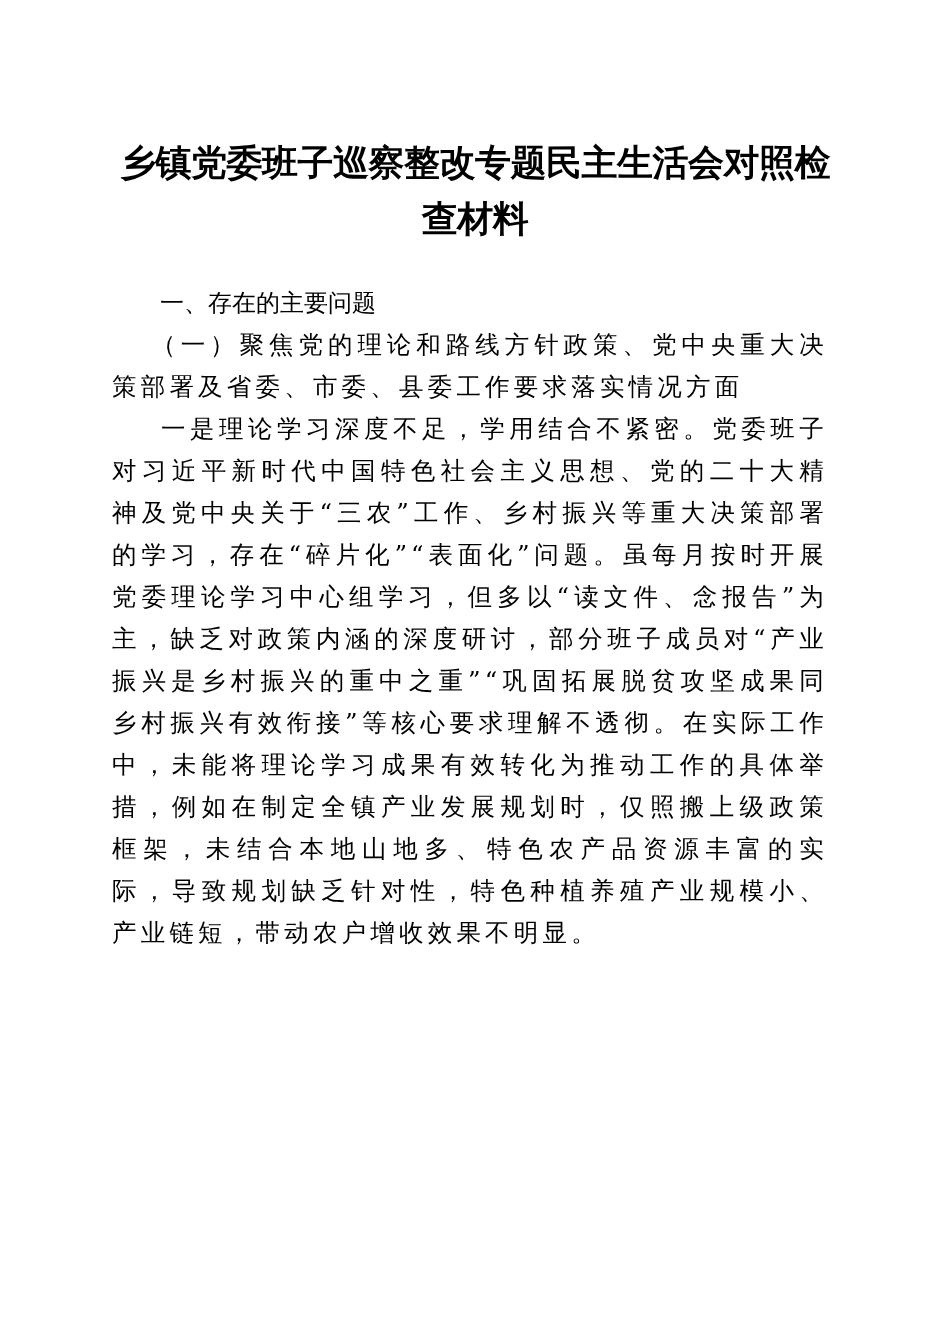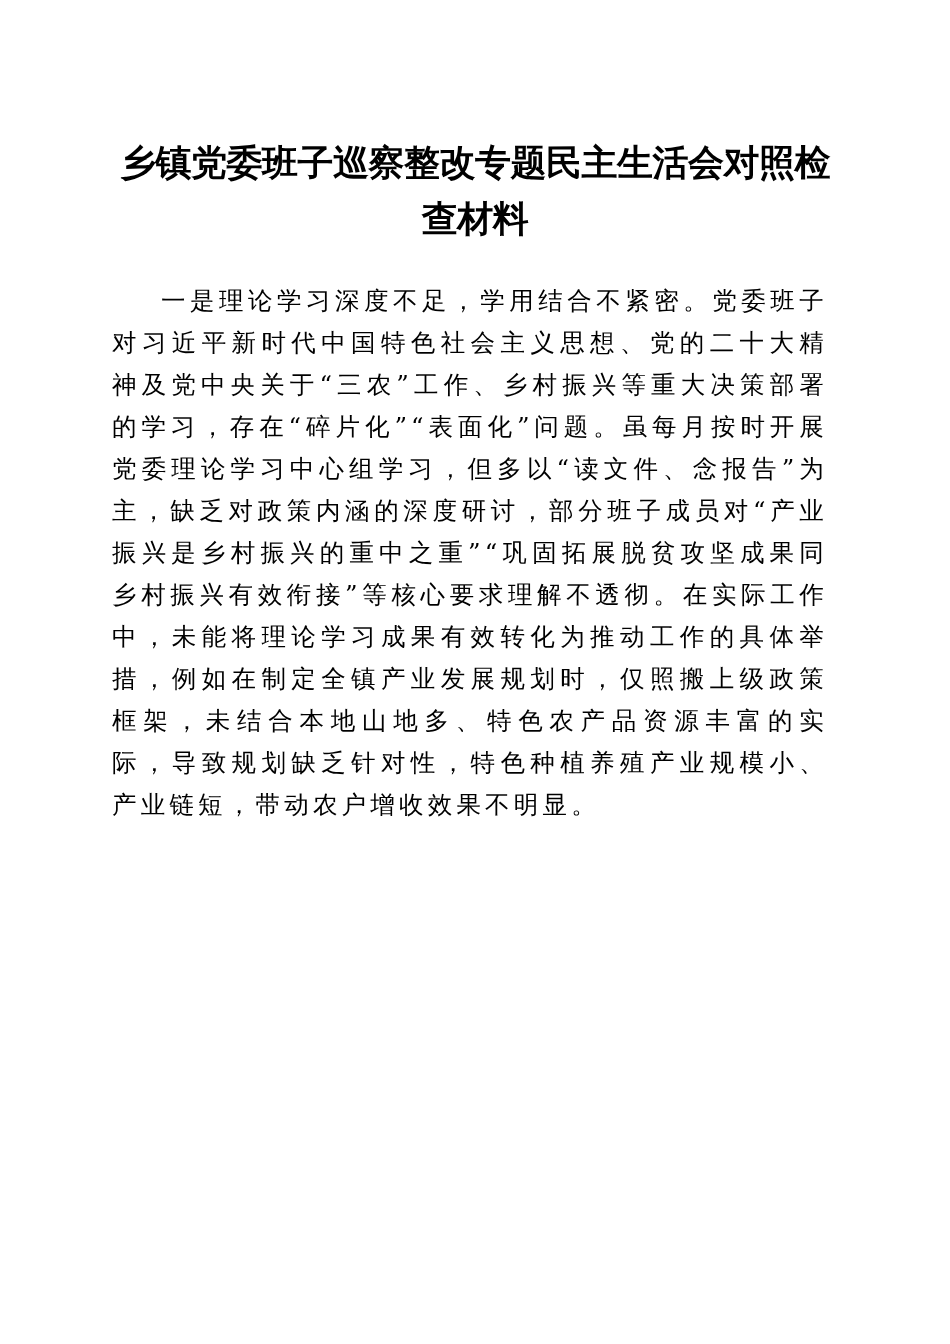--- a/index.html
+++ b/index.html
@@ -65,15 +65,17 @@
     }
     .p1 { top: 280px; }
   </style>
 </head>
 <body>
 
 <div class="page">
   <h1 class="title" style="margin:0;">乡镇党委班子巡察整改专题民主生活会对照检查材料</h1>
 
   <div class="body-text p1">
+    <p class="heading1" style="margin-top:2px;">一、存在的主要问题</p>
+    <p class="heading2">（一）聚焦党的理论和路线方针政策、党中央重大决策部署及省委、市委、县委工作要求落实情况方面</p>
     <p class="para"><span class="lead">一是理论学习深度不足，学用结合不紧密。</span><span>党委班子对习近平新时代中国特色社会主义思想、党的二十大精神及党中央关于“三农”工作、乡村振兴等重大决策部署的学习，存在“碎片化”“表面化”问题。虽每月按时开展党委理论学习中心组学习，但多以“读文件、念报告”为主，缺乏对政策内涵的深度研讨，部分班子成员对“产业振兴是乡村振兴的重中之重”“巩固拓展脱贫攻坚成果同乡村振兴有效衔接”等核心要求理解不透彻。在实际工作中，未能将理论学习成果有效转化为推动工作的具体举措，例如在制定全镇产业发展规划时，仅照搬上级政策框架，未结合本地山地多、特色农产品资源丰富的实际，导致规划缺乏针对性，特色种植养殖产业规模小、产业链短，带动农户增收效果不明显。</span></p>
   </div>
 </div>
 
 </body></html>

